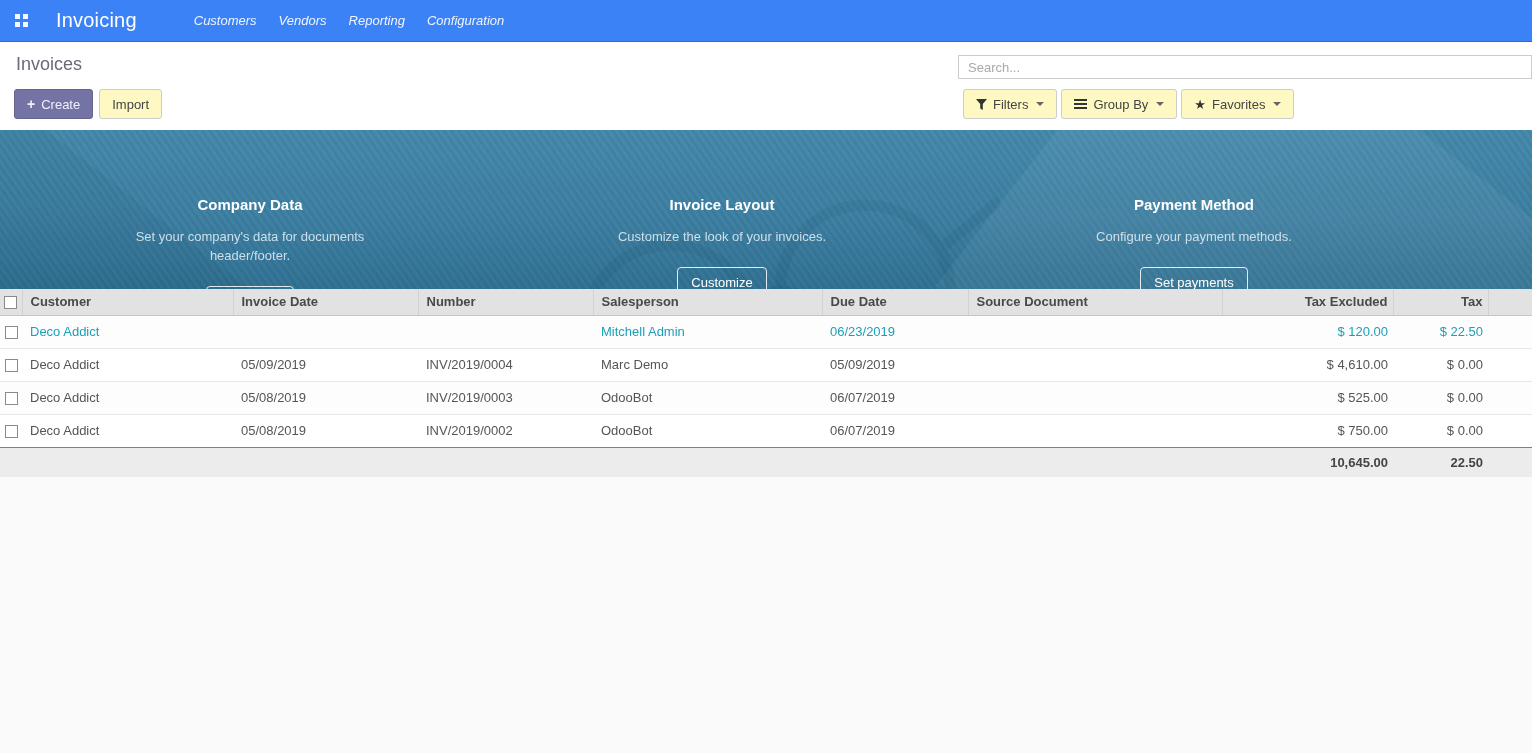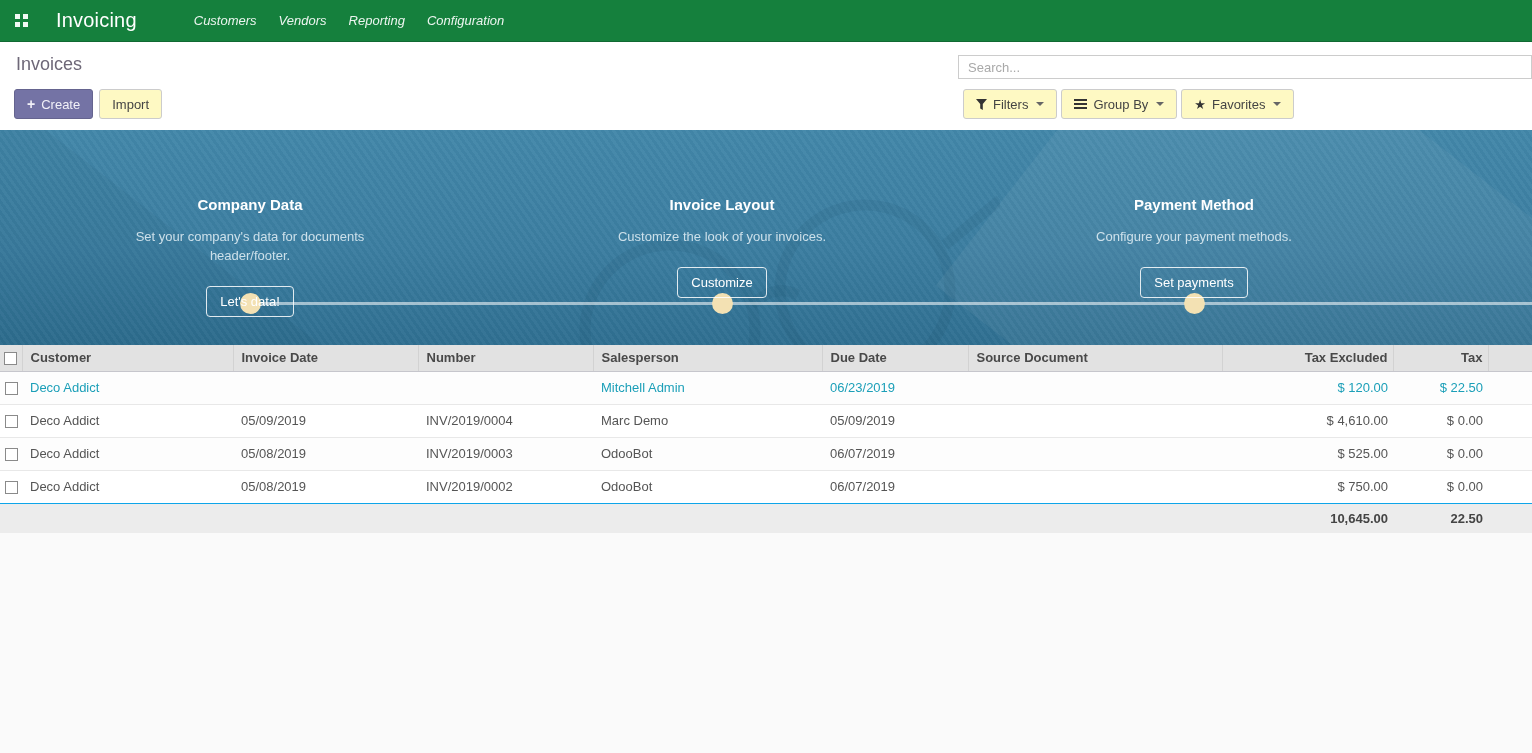--- a/index.html
+++ b/index.html
@@ -1,20 +1,20 @@
 <!DOCTYPE html>
 <html><head>
 <meta charset="utf-8">
 <style>
   * { margin:0; padding:0; box-sizing:border-box; }
   html,body { width:1532px; height:753px; overflow:hidden;
     font-family:"Liberation Sans", sans-serif; background:#fafafa; }
 
   
-  .navbar { height:42px; background:#15803d; display:flex; align-items:center;
+  .navbar { height:42px; background:#3b82f6; display:flex; align-items:center;
     border-bottom:1px solid rgba(0,0,0,0.18); }
   .apps-toggle { width:30px; height:30px; margin-left:6px; display:flex;
     align-items:center; justify-content:center; cursor:pointer; }
   .apps-grid { width:13px; height:13px; display:grid;
     grid-template-columns:5px 5px; grid-template-rows:5px 5px; gap:3px; }
   .apps-grid span { background:#fff; opacity:.95; }
   .brand { color:#fff; font-size:20px; font-weight:400; margin-left:20px; letter-spacing:.2px; }
   .nav-menus { display:flex; margin-left:46px; height:42px; align-items:stretch; }
   .nav-menu { color:rgba(255,255,255,0.92); font-size:13px; padding:0 11px;
     display:flex; align-items:center; cursor:pointer;font-style:italic; }
@@ -33,21 +33,21 @@
     font-size:13px; color:#333; font-family:"Liberation Sans",sans-serif; outline:none; }
   .cp-search input::placeholder { color:#a9a9a9; }
   .cp-filters { position:absolute; left:963px; top:47px; display:flex; gap:4px; }
   .btn .caret { width:0; height:0; border-left:4px solid transparent;
     border-right:4px solid transparent; border-top:4px solid #666; margin-left:2px; }
   .icon-star { color:#333; font-size:13px; }
   .gb-icon { display:inline-block; width:13px; }
   .gb-icon i { display:block; height:2px; background:#333; margin:2px 0; }
 
   
-  .banner { height:215px; position:relative; overflow:hidden;
+  .banner { height:159px; position:relative; overflow:hidden;
     background:linear-gradient(180deg,#4287a9 0%,#3b7da0 55%,#2f6f91 100%); }
   .banner .stripes { position:absolute; inset:0;
     background:repeating-linear-gradient(55deg, rgba(255,255,255,0.03) 0 3px, rgba(0,0,0,0.02) 3px 6px); }
   .banner .art { position:absolute; pointer-events:none; }
   .glasses { left:520px; top:10px; opacity:.55; }
   .sheet { width:520px; height:420px; background:rgba(255,255,255,0.05);
     transform:rotate(38deg); left:1010px; top:-60px; }
   .sheet2 { width:420px; height:420px; background:rgba(0,30,60,0.05);
     transform:rotate(38deg); left:-160px; top:60px; }
   .timeline { position:absolute; left:250px; right:0; top:172px; height:3px;

